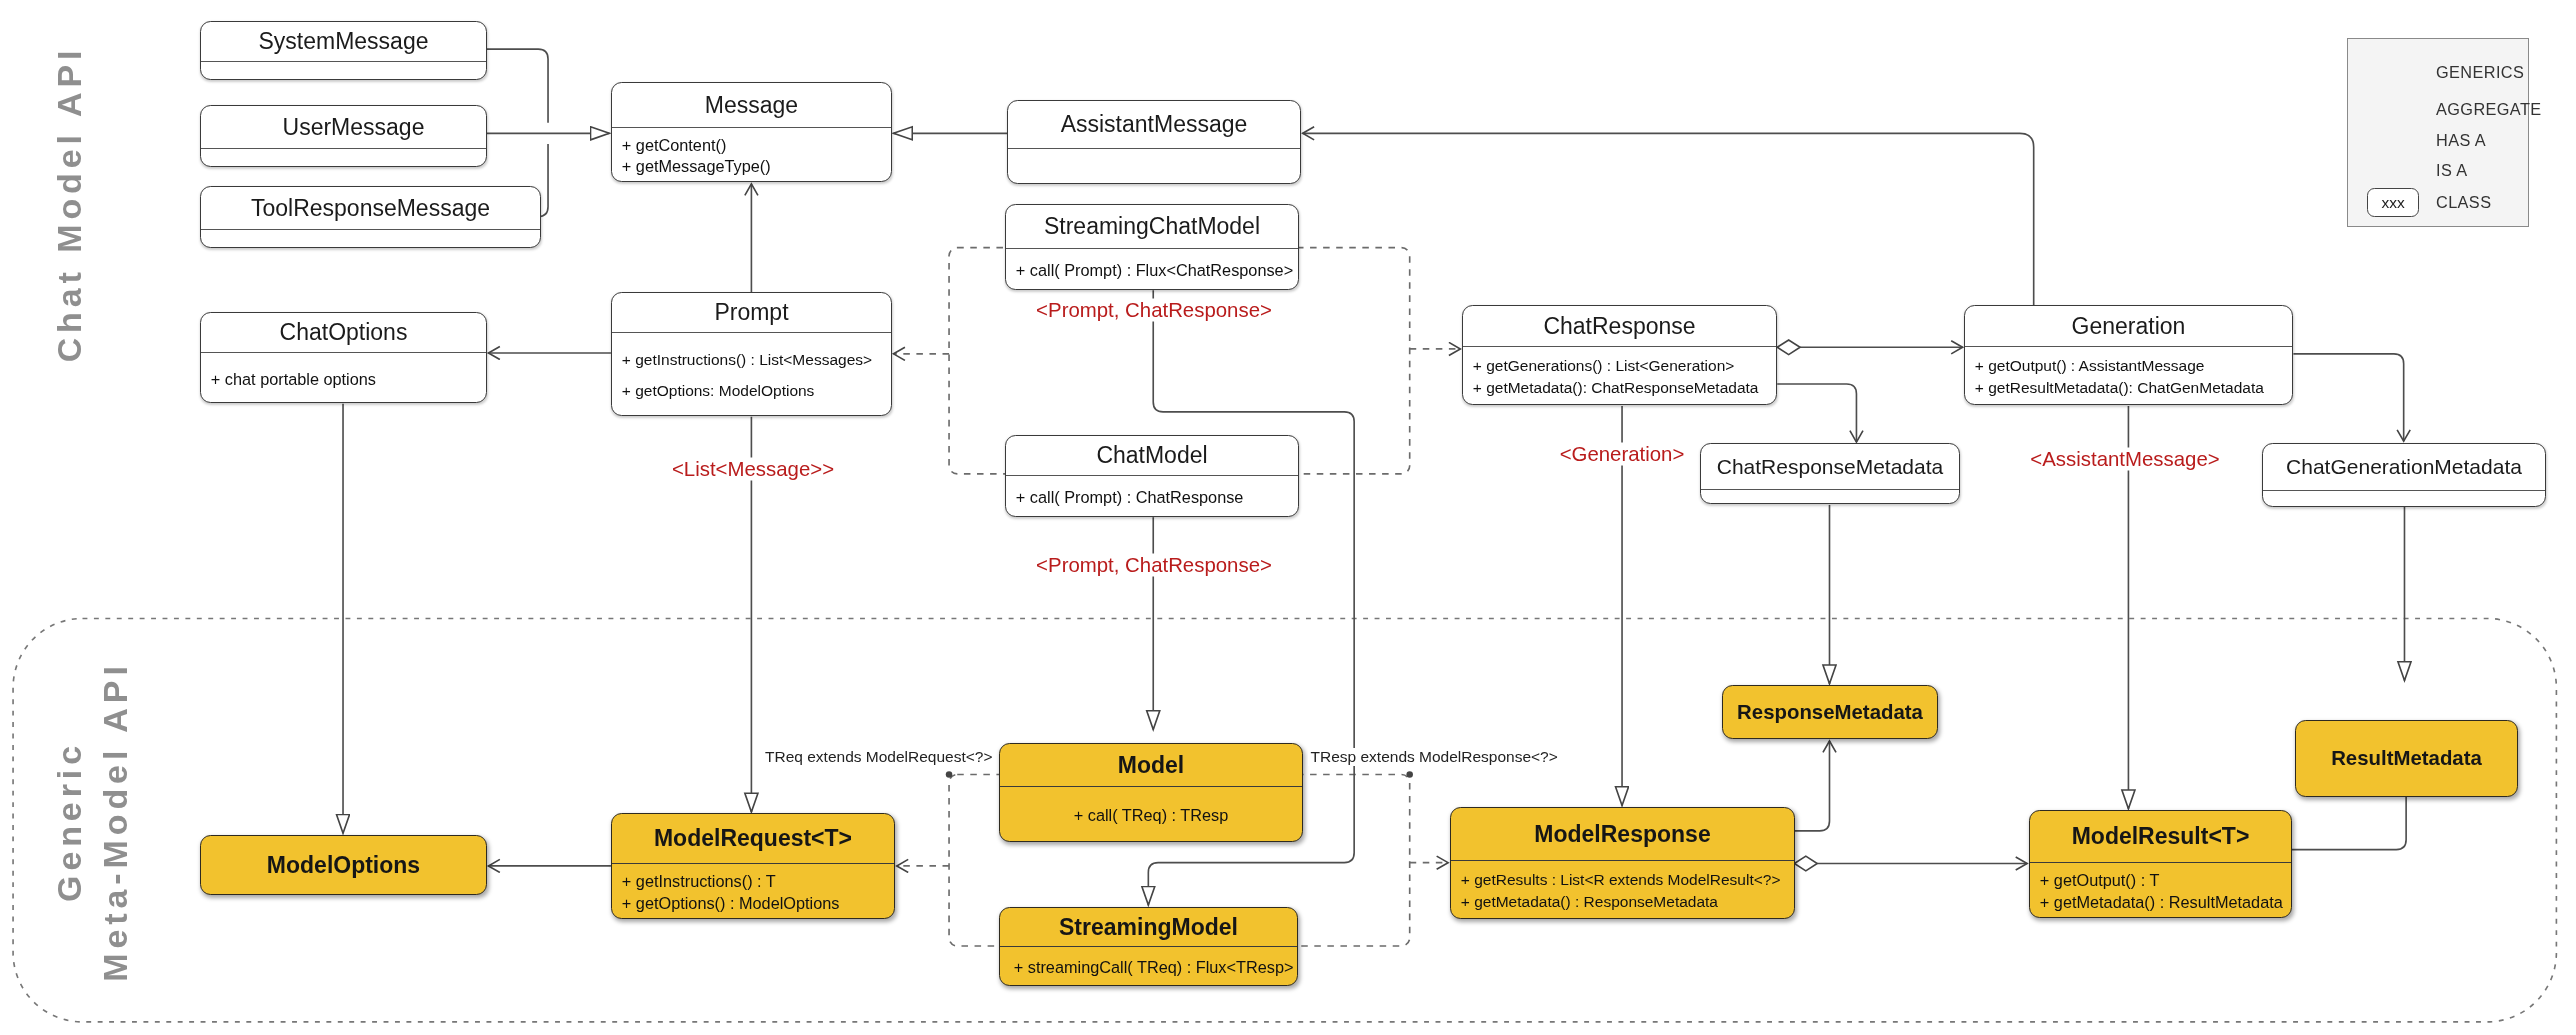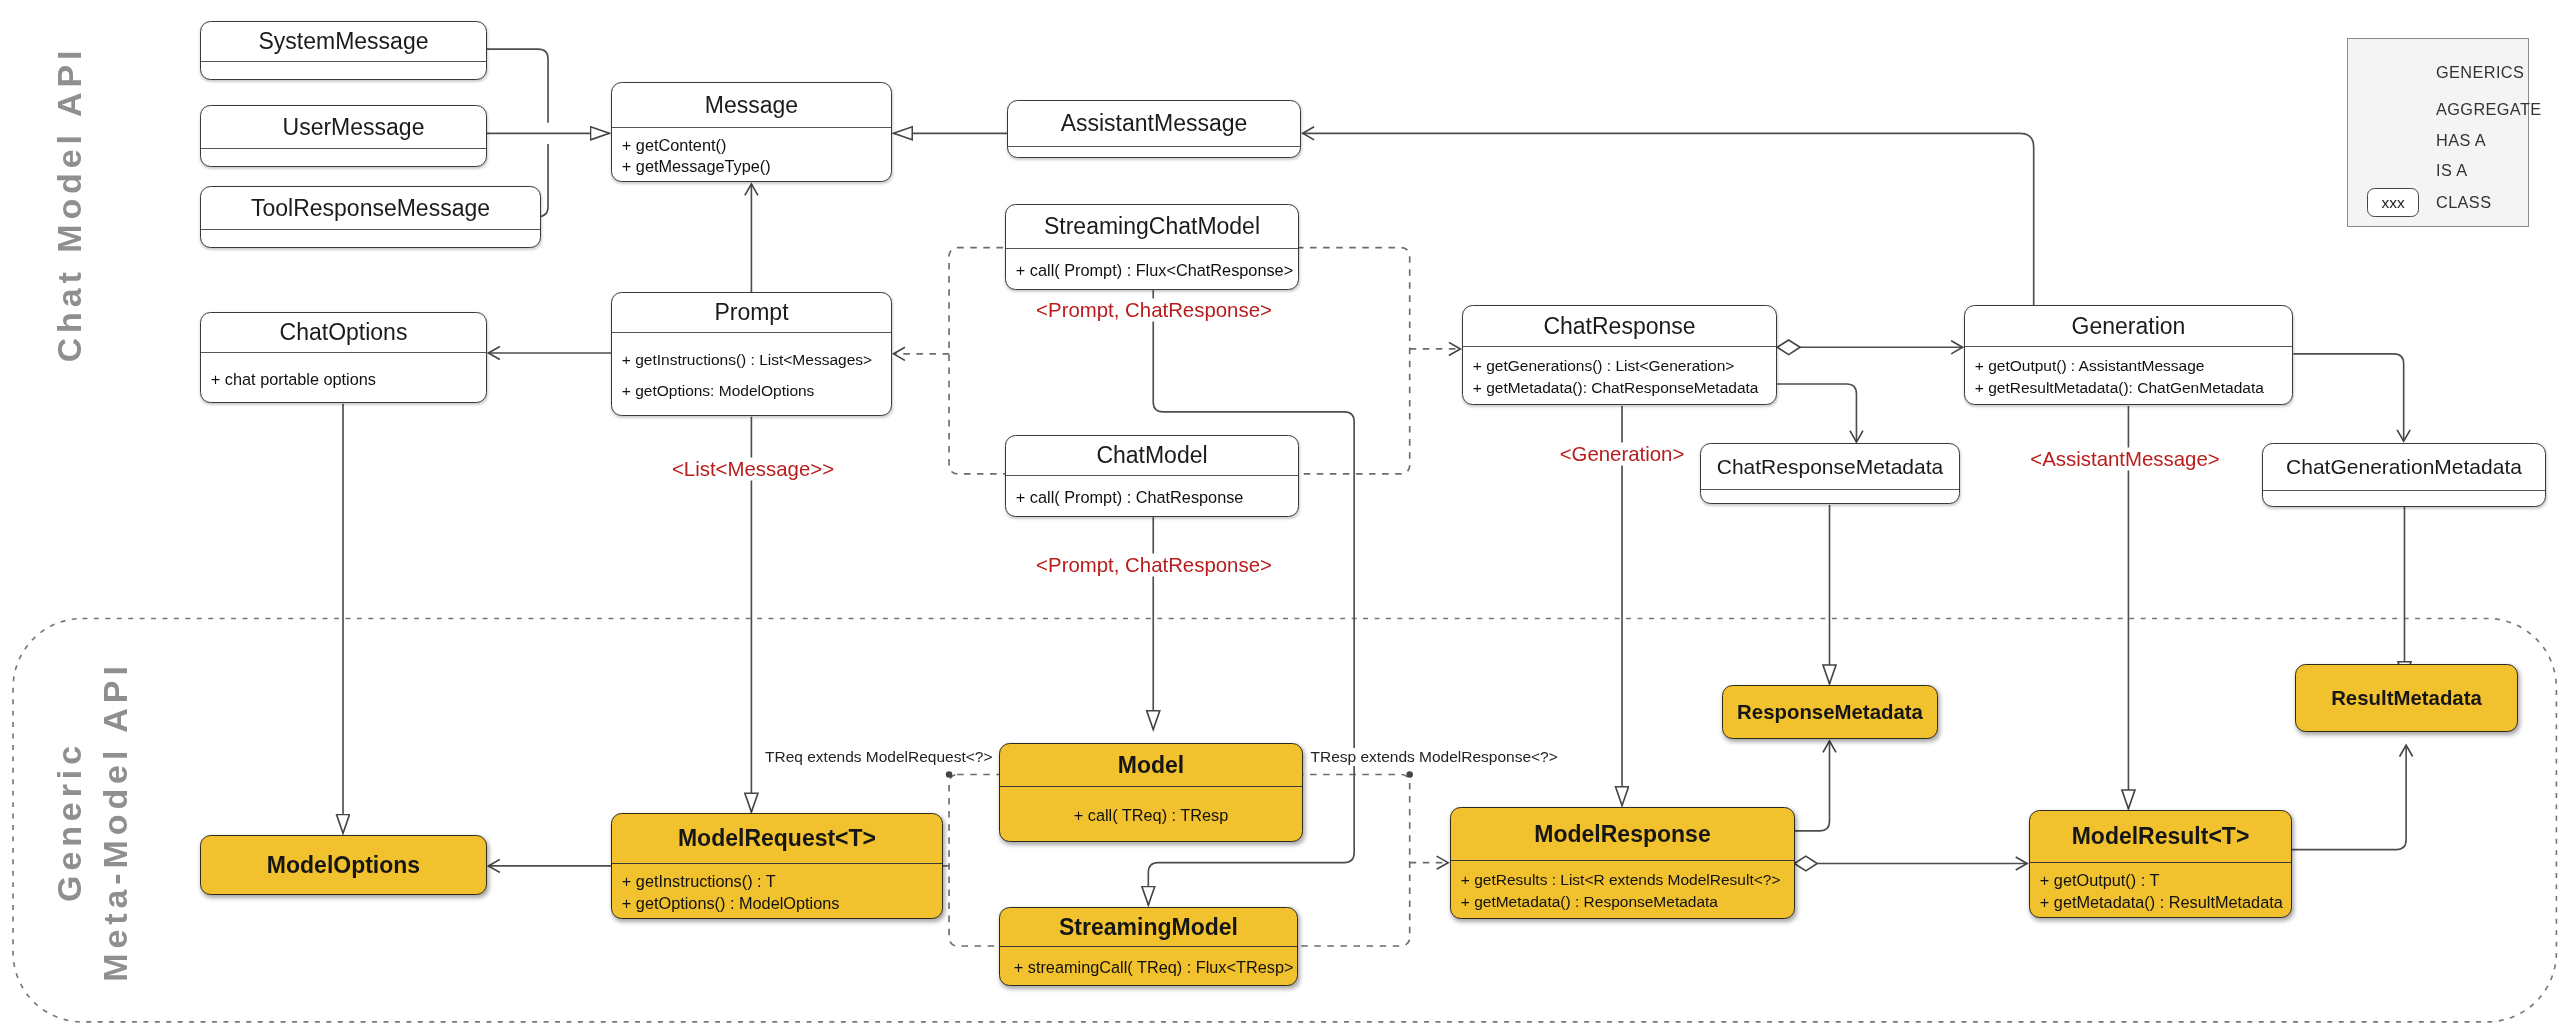--- a/index.html
+++ b/index.html
@@ -134,21 +134,21 @@
   </div>
 
   <div class="cls" style="left:611px;top:82px;width:281px;height:100px;">
     <div class="t" style="height:44px;">Message</div>
     <div class="body">
       <div class="m">+ getContent()</div>
       <div class="m">+ getMessageType()</div>
     </div>
   </div>
 
-  <div class="cls" style="left:1007px;top:100px;width:294px;height:58px;">
+  <div class="cls" style="left:1007px;top:100px;width:294px;height:84px;">
     <div class="t" style="height:47px;">AssistantMessage</div>
     <div class="body"></div>
   </div>
 
   <div class="cls" style="left:1005px;top:204px;width:294px;height:86px;">
     <div class="t" style="height:43px;">StreamingChatModel</div>
     <div class="body">
       <div class="m">+ call( Prompt) : Flux&lt;ChatResponse&gt;</div>
     </div>
   </div>
@@ -198,21 +198,21 @@
 
   <div class="cls" style="left:2262px;top:443px;width:284px;height:64px;">
     <div class="t" style="height:46px;font-size:21px;">ChatGenerationMetadata</div>
     <div class="body"></div>
   </div>
 
   <div class="cls yellow single" style="left:200px;top:835px;width:287px;height:60px;">
     <div class="t">ModelOptions</div>
   </div>
 
-  <div class="cls yellow" style="left:611px;top:813px;width:332px;height:106px;">
+  <div class="cls yellow" style="left:611px;top:813px;width:284px;height:106px;">
     <div class="t" style="height:49px;">ModelRequest&lt;T&gt;</div>
     <div class="body">
       <div class="m">+ getInstructions() : T</div>
       <div class="m">+ getOptions() : ModelOptions</div>
     </div>
   </div>
 
   <div class="cls yellow" style="left:999px;top:731px;width:304px;height:99px;margin-top:12px;">
     <div class="t" style="height:42px;">Model</div>
     <div class="body" style="align-items:center;">
@@ -240,21 +240,21 @@
     <div class="body">
       <div class="m">+ getOutput() : T</div>
       <div class="m">+ getMetadata() : ResultMetadata</div>
     </div>
   </div>
 
   <div class="cls yellow single" style="left:1722px;top:685px;width:216px;height:54px;">
     <div class="t" style="font-size:20.4px;">ResponseMetadata</div>
   </div>
 
-  <div class="cls yellow single" style="left:2295px;top:664px;width:223px;height:68px;">
+  <div class="cls yellow single" style="left:2295px;top:720px;width:223px;height:77px;">
     <div class="t" style="font-size:20.4px;">ResultMetadata</div>
   </div>
 
   <div class="glabel" style="left:1154px;top:310px;">&lt;Prompt, ChatResponse&gt;</div>
   <div class="glabel" style="left:1154px;top:565px;">&lt;Prompt, ChatResponse&gt;</div>
   <div class="glabel" style="left:753px;top:469px;">&lt;List&lt;Message&gt;&gt;</div>
   <div class="glabel" style="left:1622px;top:454px;">&lt;Generation&gt;</div>
   <div class="glabel" style="left:2125px;top:459px;">&lt;AssistantMessage&gt;</div>
   <div class="tiny" style="right:1581px;top:748px;">TReq extends ModelRequest&lt;?&gt;</div>
   <div class="tiny" style="left:1308px;top:748px;">TResp extends ModelResponse&lt;?&gt;</div>

